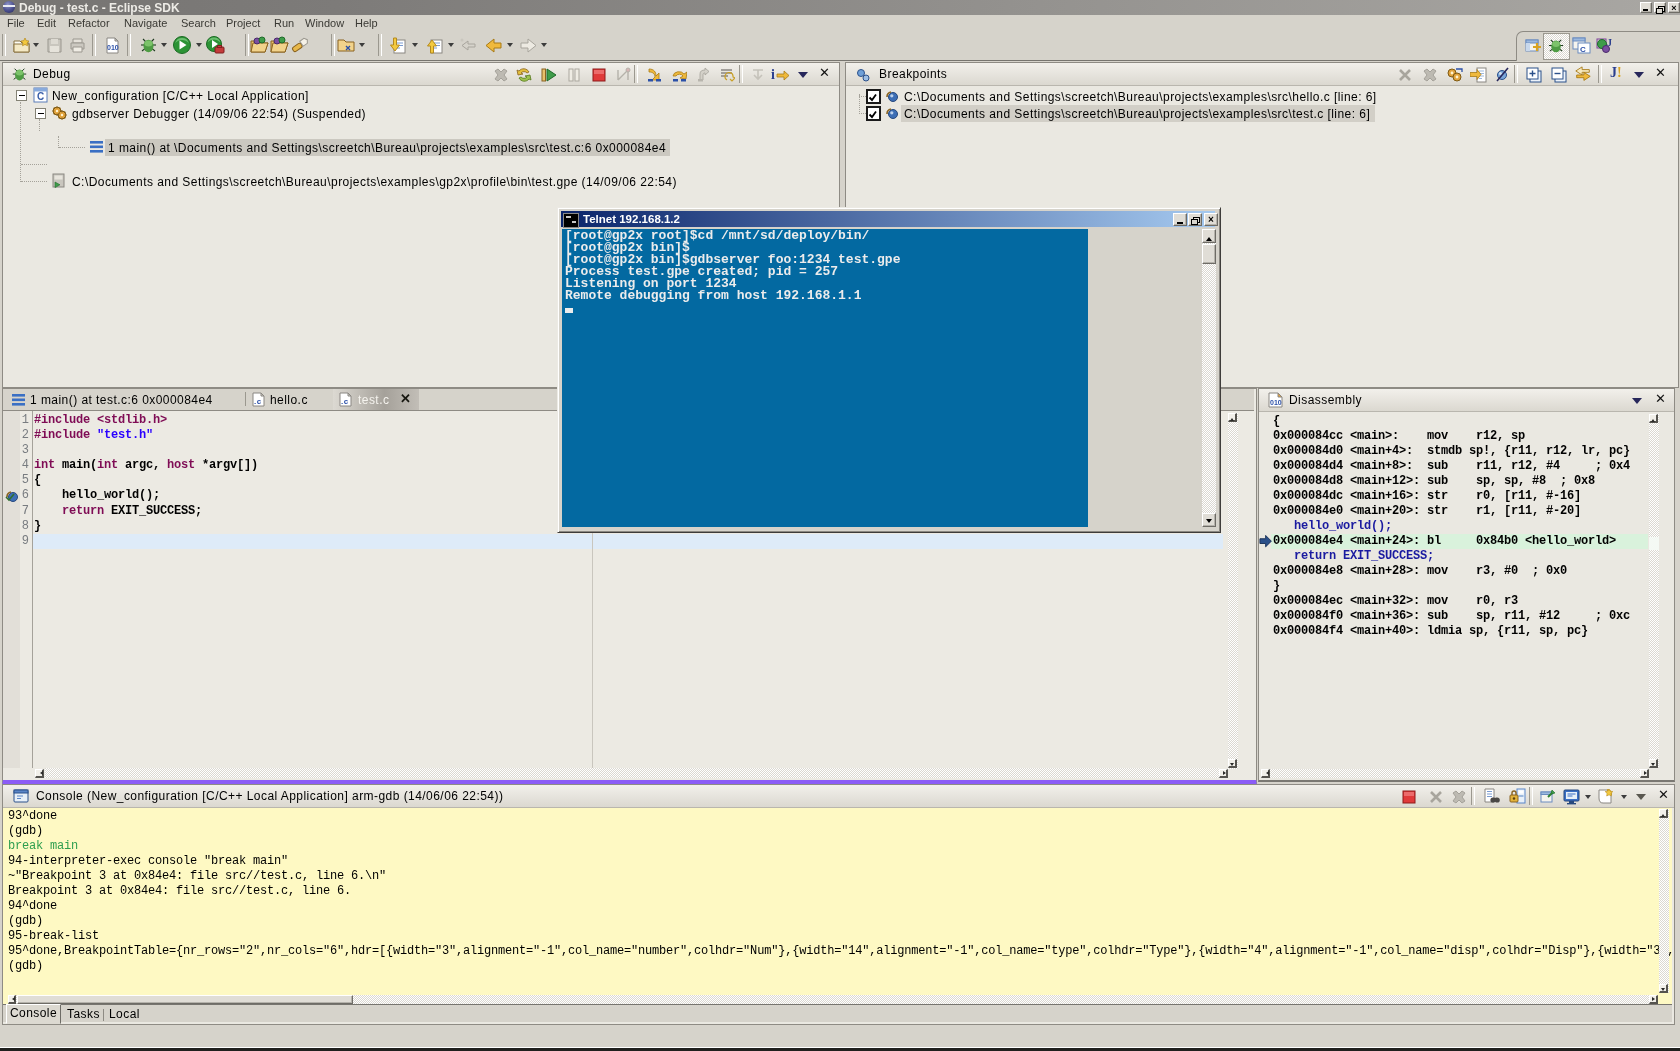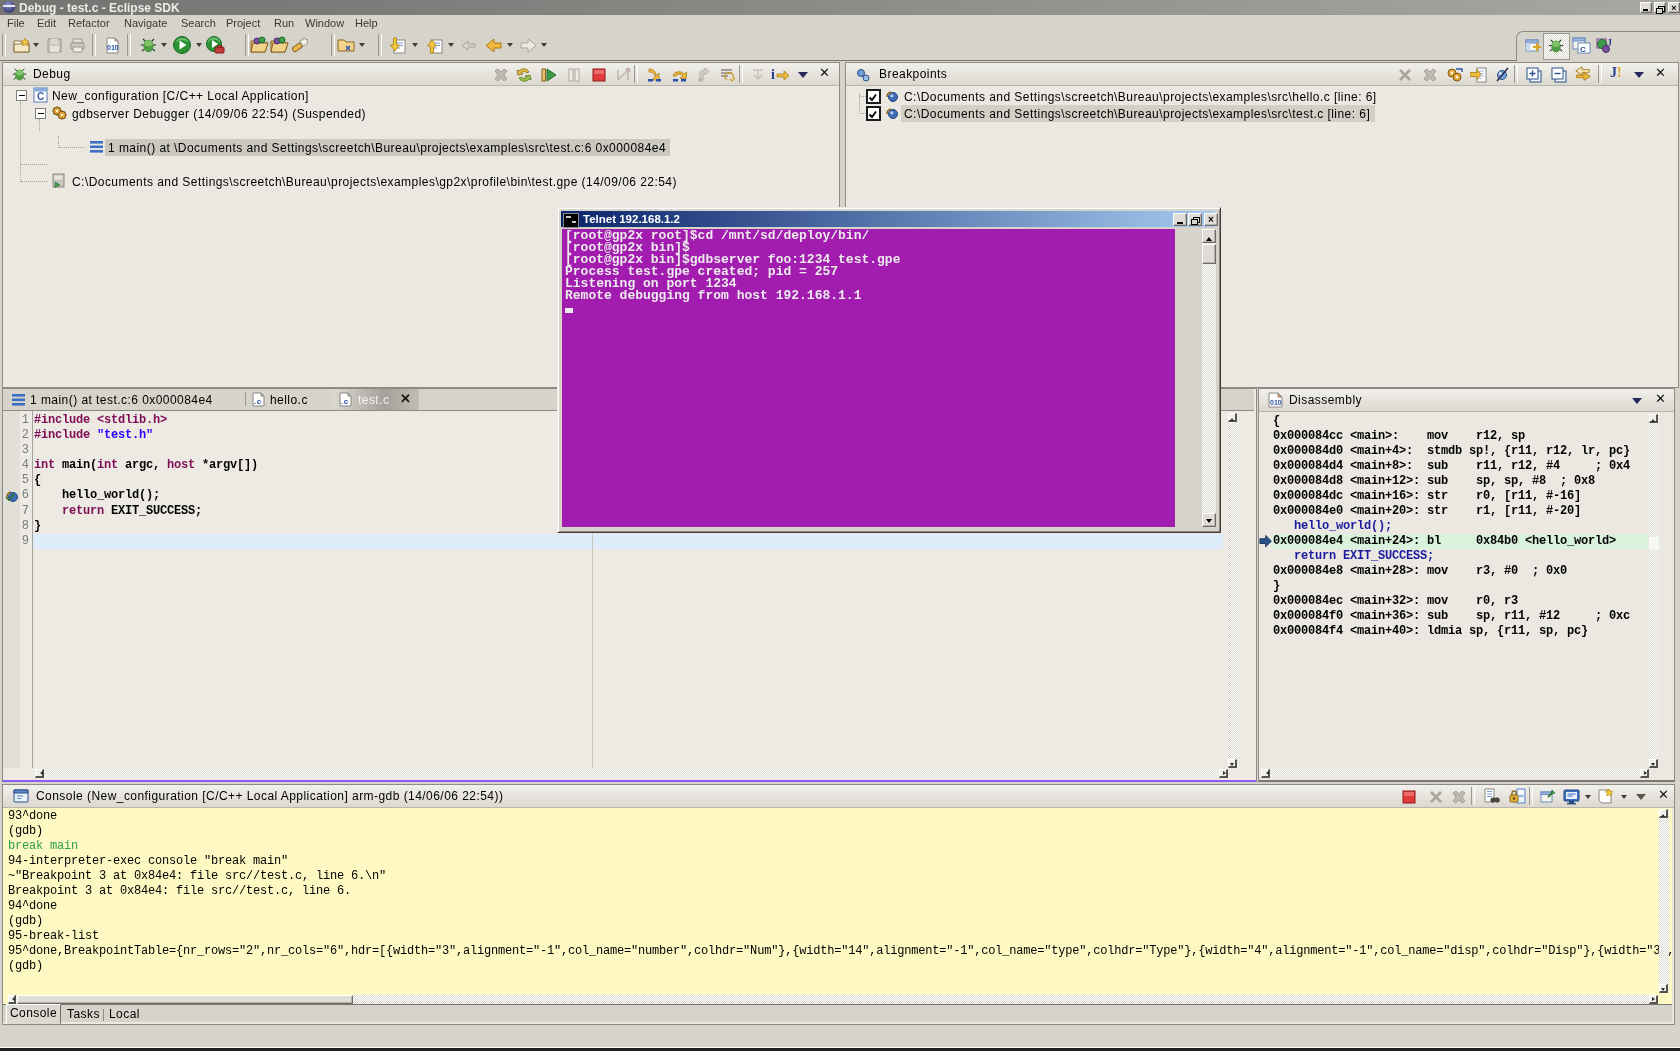--- a/index.html
+++ b/index.html
@@ -380,21 +380,21 @@
       <svg class="abs" style="left:38px;top:1px" width="15" height="15" viewBox="0 0 15 15">
             <circle cx="8" cy="8" r="4.5" fill="#3D6EB5" stroke="#27497E"></circle>
             <circle cx="6.8" cy="6.8" r="1.6" fill="#BCD2EC"></circle>
             <path d="M2 8 a5 5 0 0 1 4-5" fill="none" stroke="#8A6320" stroke-width="1.6"></path>
           </svg>
       <div class="abs" style="left:54px;top:0px;height:17px;background:#D2CFC7;padding:2px 5px 0 3px;white-space:nowrap;box-sizing:border-box">C:\Documents and Settings\screetch\Bureau\projects\examples\src\test.c [line: 6]</div>
     </div>
   </div>
 </div>
 
-<div class="view" style="left:2px;top:388px;width:1253px;height:391px;background:#ECEAE3;border-bottom:2px solid #8b5cf6">
+<div class="view" style="left:2px;top:388px;width:1253px;height:391px;background:#ECEAE3;border-bottom:6px solid #8b5cf6">
   <div id="edtabs" class="abs" style="left:0;top:0;width:1251px;height:21px;background:#D6D3CB;border-bottom:1px solid #8E8B84;font-size:12px;letter-spacing:0.45px">
     <svg class="abs" style="left:8px;top:4px" width="15" height="14" viewBox="0 0 15 14">
           <rect x="1" y="1" width="13" height="2.6" fill="#3A6FC4"></rect>
           <rect x="1" y="5.5" width="13" height="2.6" fill="#3A6FC4"></rect>
           <rect x="1" y="10" width="13" height="2.6" fill="#3A6FC4"></rect>
         </svg>
     <span class="abs" style="left:27px;top:4px">1 main() at test.c:6 0x000084e4</span>
     <div class="abs" style="left:242px;top:3px;width:1px;height:14px;background:#9B988F"></div>
     <svg class="abs" style="left:249px;top:3px" width="13" height="15" viewBox="0 0 13 15">
           <path d="M1 1 h8 l3 3 v10 h-11z" fill="#FFFFFF" stroke="#8A8782"></path>
@@ -615,21 +615,21 @@
     <div class="abs" style="left:22px;top:2px;color:#fff;font-weight:bold;font-size:11.5px">Telnet 192.168.1.2</div>
     <div class="b3 abs" style="left:612px;top:2px;width:14px;height:13px">
           <div class="abs" style="left:3px;top:8px;width:6px;height:2px;background:#000"></div>
         </div>
     <div class="b3 abs" style="left:627px;top:2px;width:14px;height:13px">
           <div class="abs" style="left:4px;top:3px;width:5px;height:4px;border:1px solid #000"></div>
           <div class="abs" style="left:2px;top:5px;width:5px;height:4px;border:1px solid #000;background:#D9D6CF"></div>
         </div>
     <div class="b3 abs" style="left:643px;top:2px;width:14px;height:13px;text-align:center;font-weight:bold;font-size:10px;line-height:12px">×</div>
   </div>
-  <div class="abs" style="left:4px;top:21px;width:613px;height:298px;background:#a21caf;overflow:hidden">
+  <div class="abs" style="left:4px;top:21px;width:526px;height:298px;background:#0369a1;overflow:hidden">
     <pre class="mono" style="color:#ECECEC;font-size:13px;line-height:12px;font-weight:bold;letter-spacing:0;position:absolute;left:3px;top:1px">[root@gp2x root]$cd /mnt/sd/deploy/bin/
 [root@gp2x bin]$
 [root@gp2x bin]$gdbserver foo:1234 test.gpe
 Process test.gpe created; pid = 257
 Listening on port 1234
 Remote debugging from host 192.168.1.1</pre>
     <div class="abs" style="left:3px;top:79px;width:8px;height:5px;background:#ECECEC"></div>
   </div>
   <div class="abs stipple" style="left:644px;top:21px;width:14px;height:298px">
     <div class="b3 abs" style="left:0;top:0;width:14px;height:14px">

